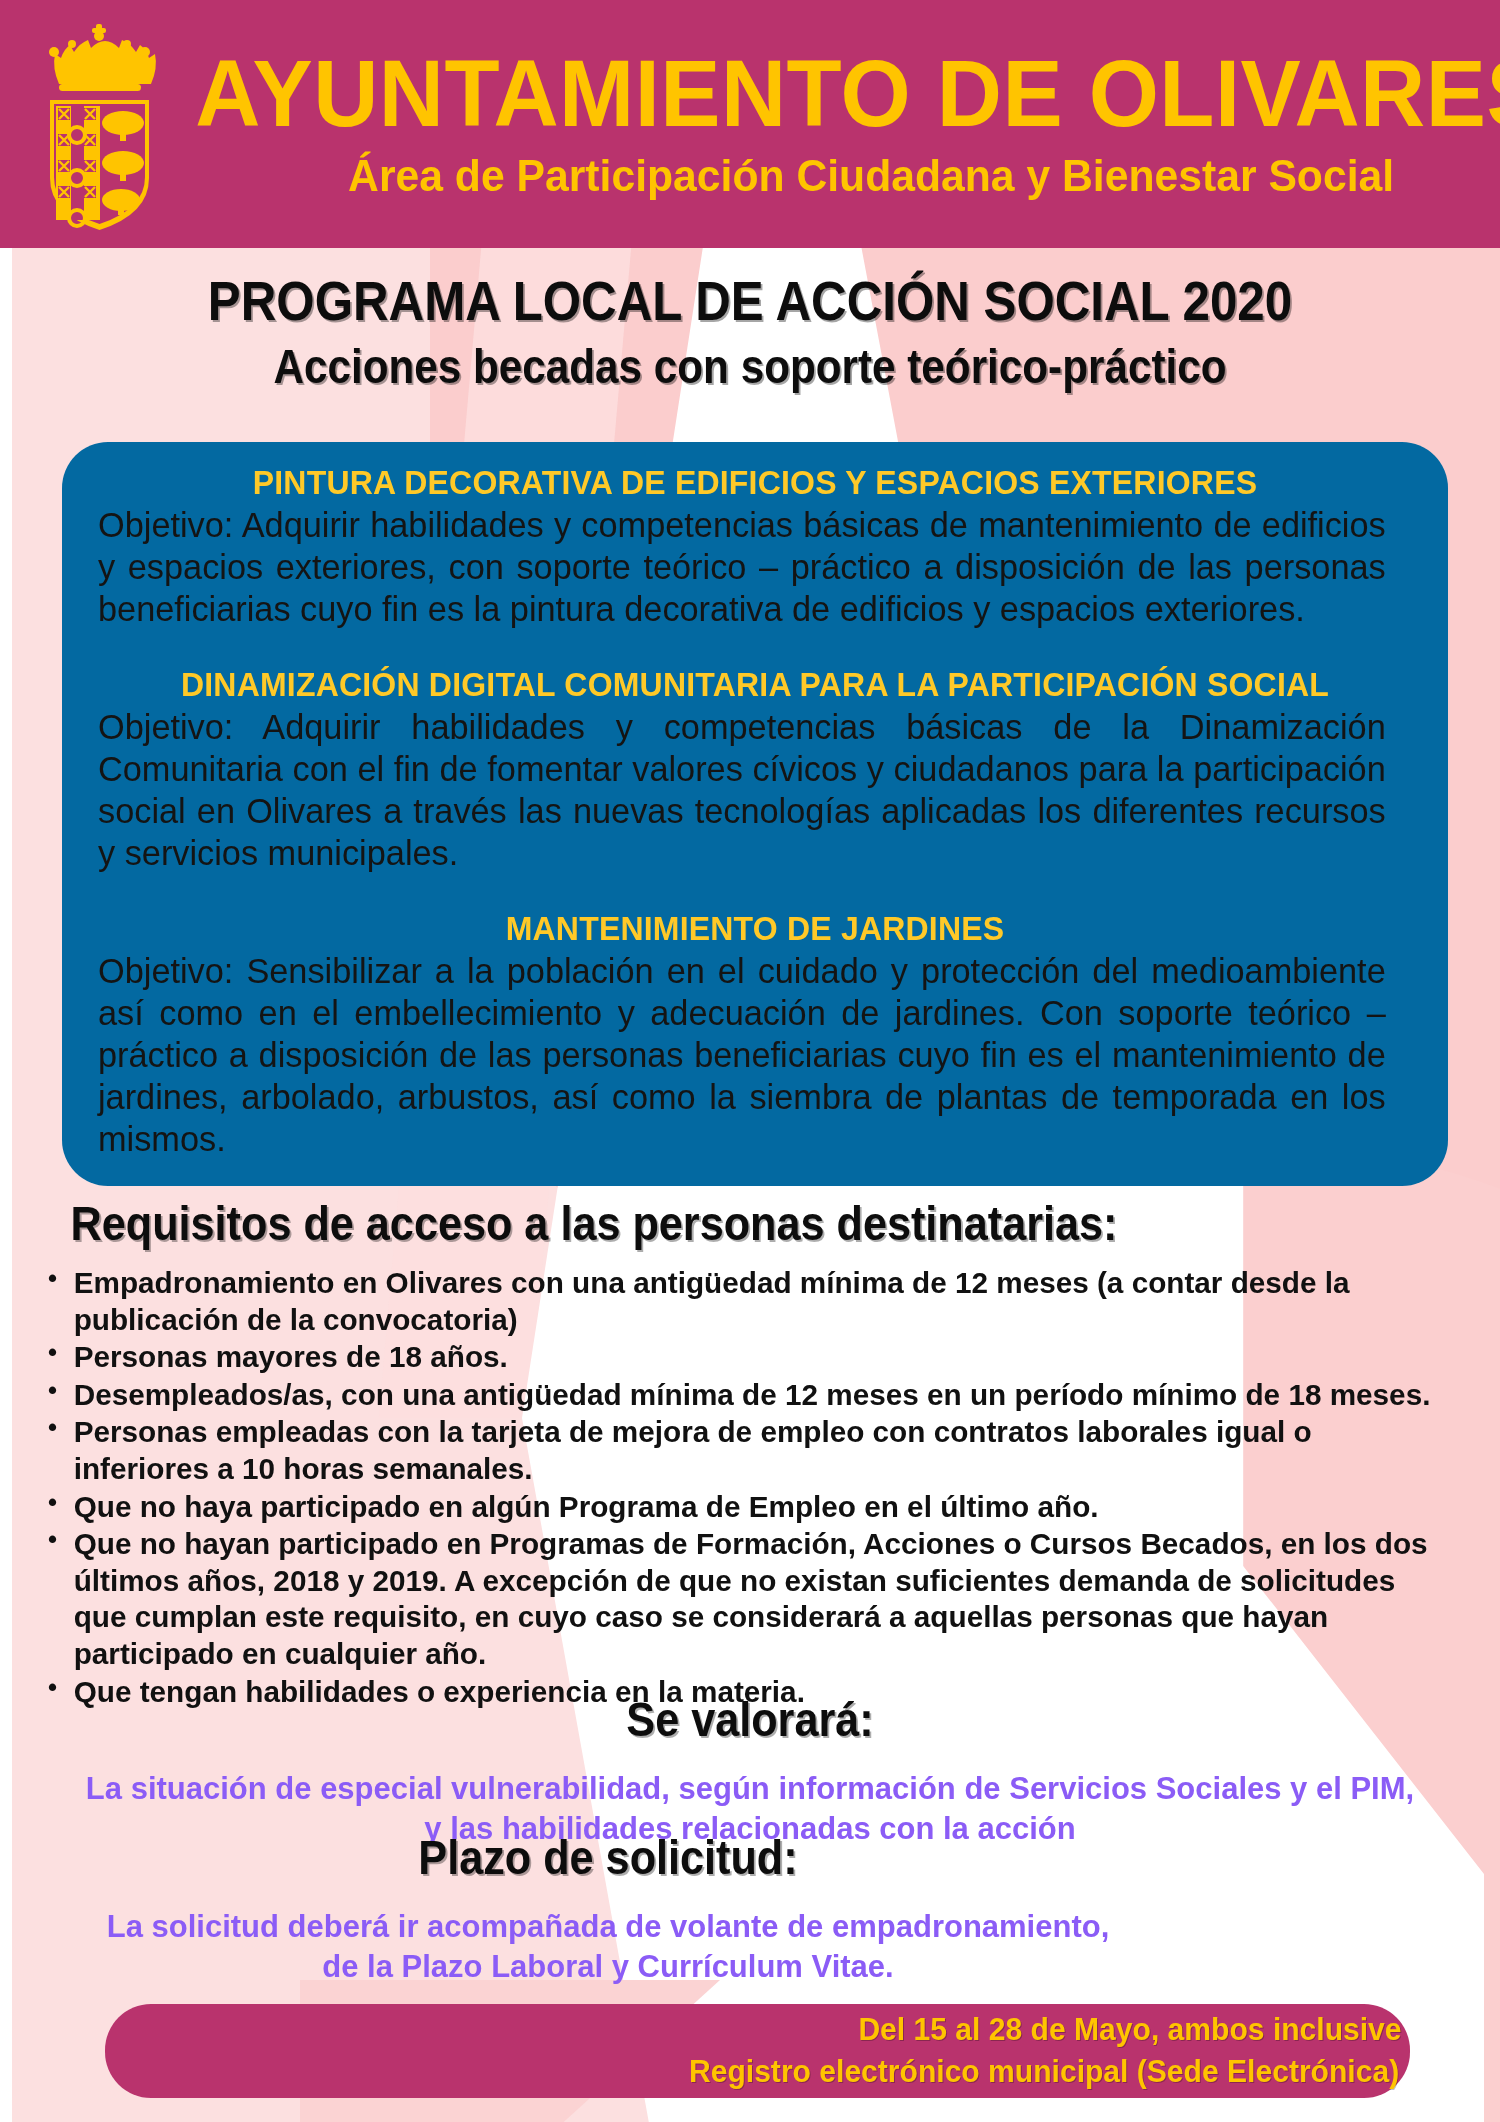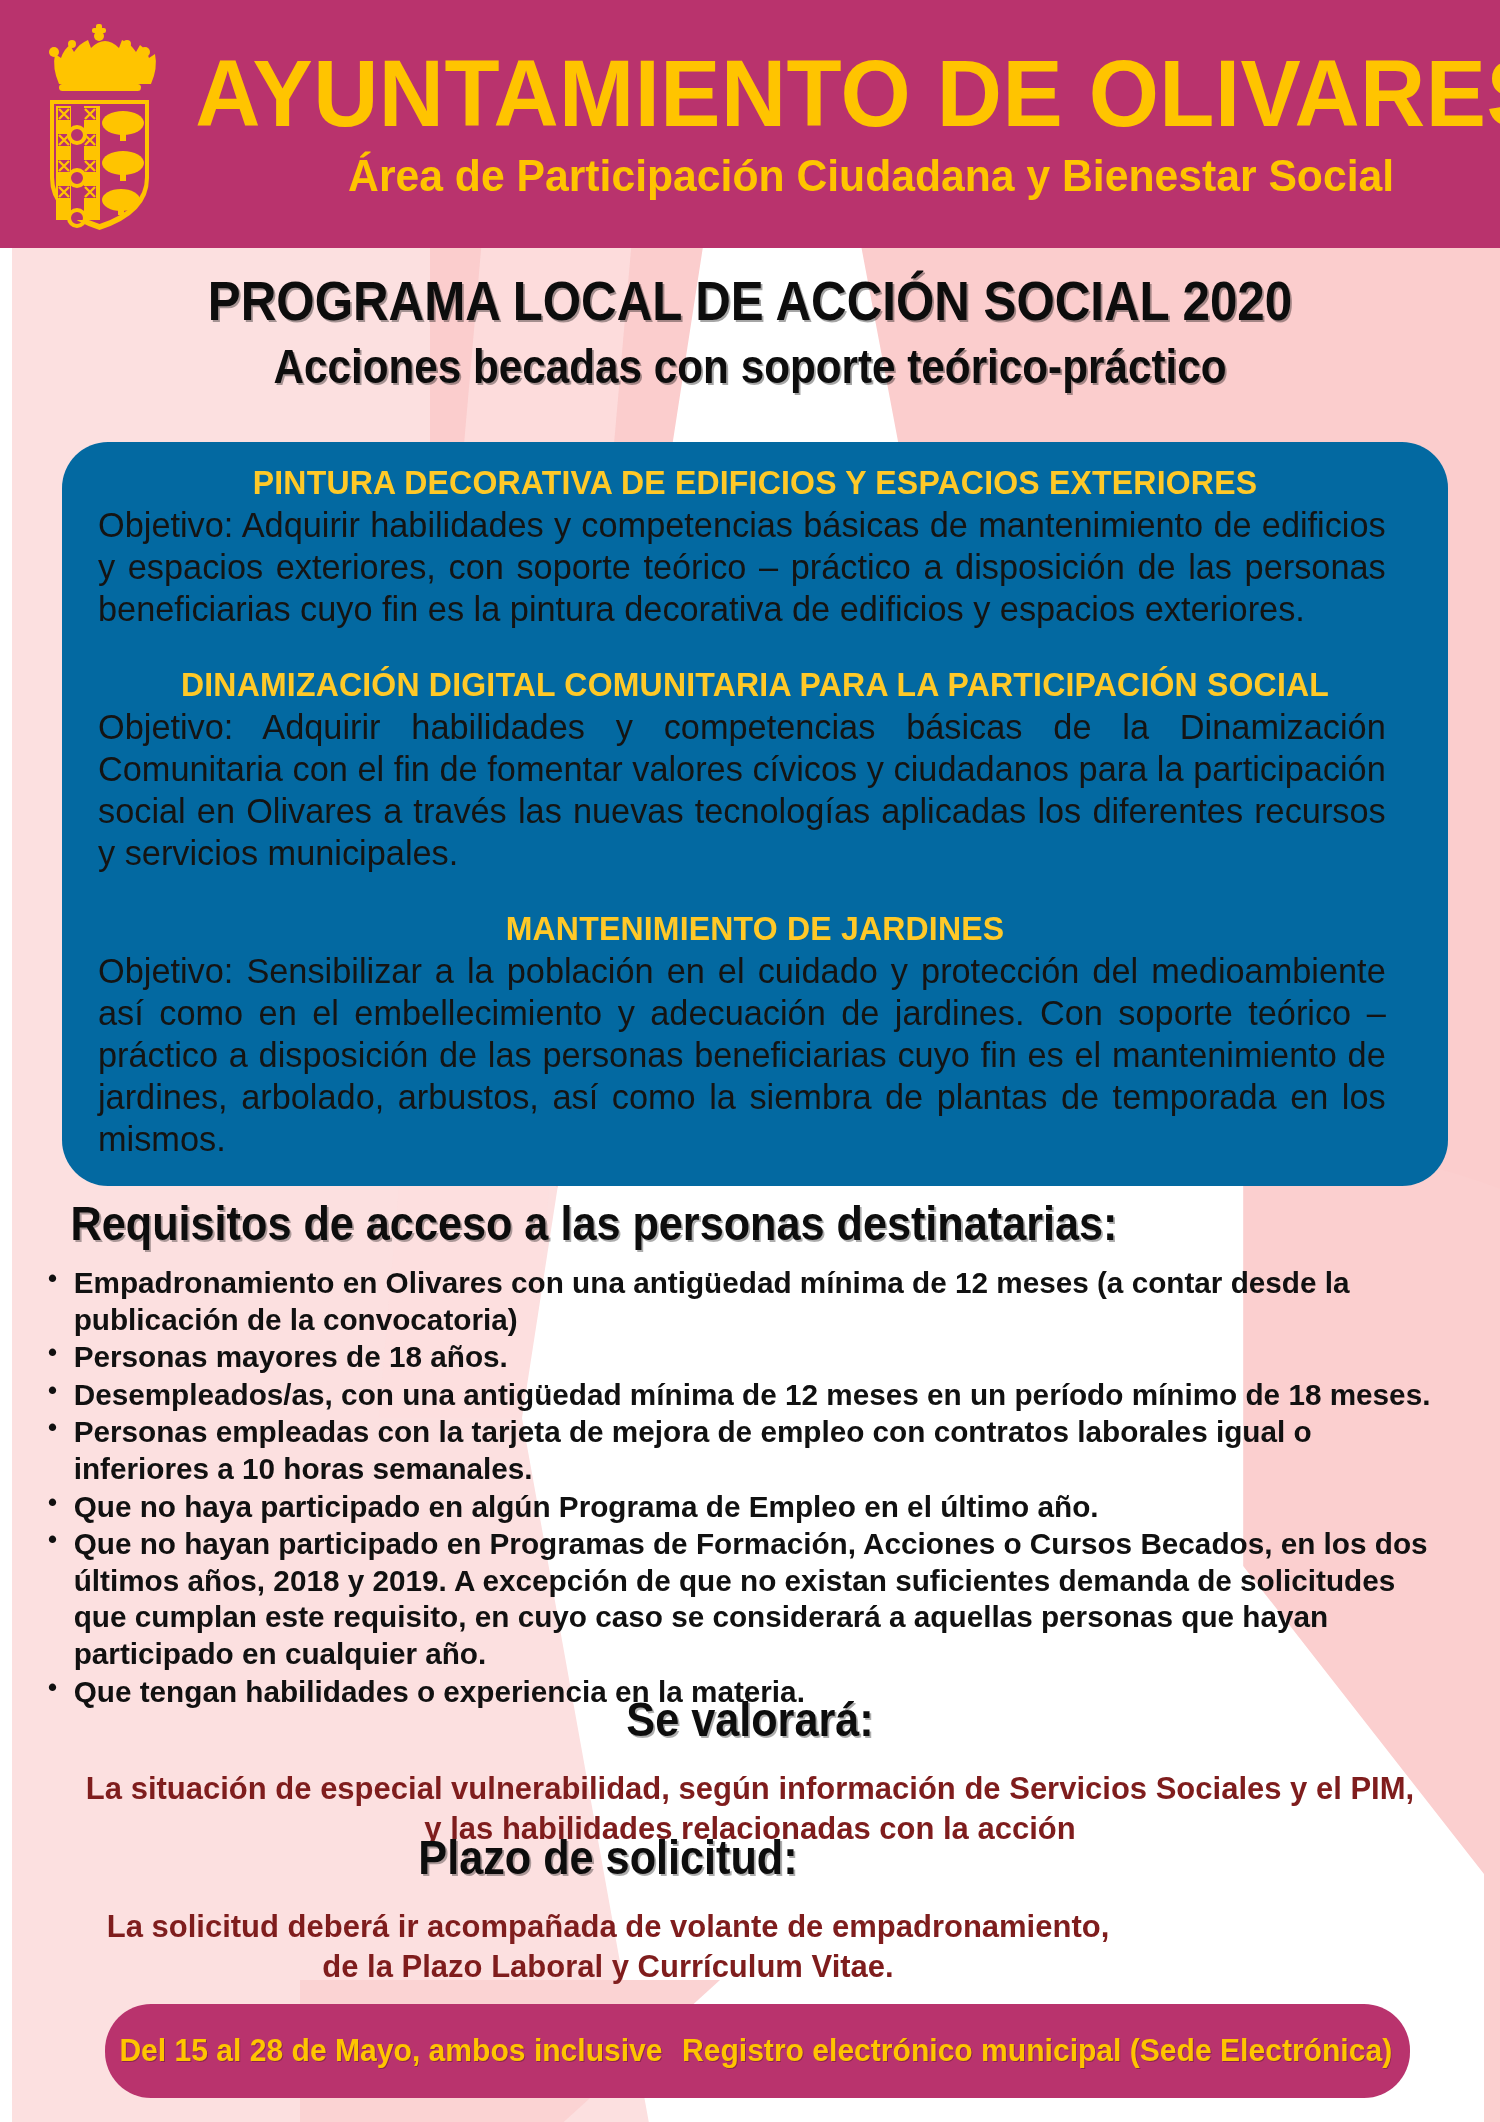--- a/index.html
+++ b/index.html
@@ -258,43 +258,43 @@
     left: 0;
     top: 1692px;
     width: 1500px;
     text-align: center;
   }
   .mid-body {
     font-family: "Liberation Sans Narrow", "Liberation Sans", sans-serif;
     font-weight: bold;
     font-size: 31px;
     line-height: 1.3;
-    color: #7f1d1d;
+    color: #8b5cf6;
     margin-top: 22px;
   }
   .plazo-block {
     position: absolute;
     left: 0;
     top: 1830px;
     width: 1216px;
     text-align: center;
   }
 
   
   .footer-banner {
     position: absolute;
     left: 105px;
     top: 2004px;
     width: 1305px;
     height: 94px;
     border-radius: 46px;
     background: #b9336d;
     display: flex;
-    flex-direction: row;
-    align-items: center;
+    flex-direction: column;
+    align-items: flex-end;
     justify-content: center;
   }
   .footer-line {
     font-family: "Liberation Sans Narrow", "Liberation Sans", sans-serif;
     font-weight: bold;
     font-size: 31px;
     line-height: 1.35;
     color: #ffc400;
     transform: scaleX(.97);
     text-shadow: 1px 1px 0 rgba(0,0,0,.25);

